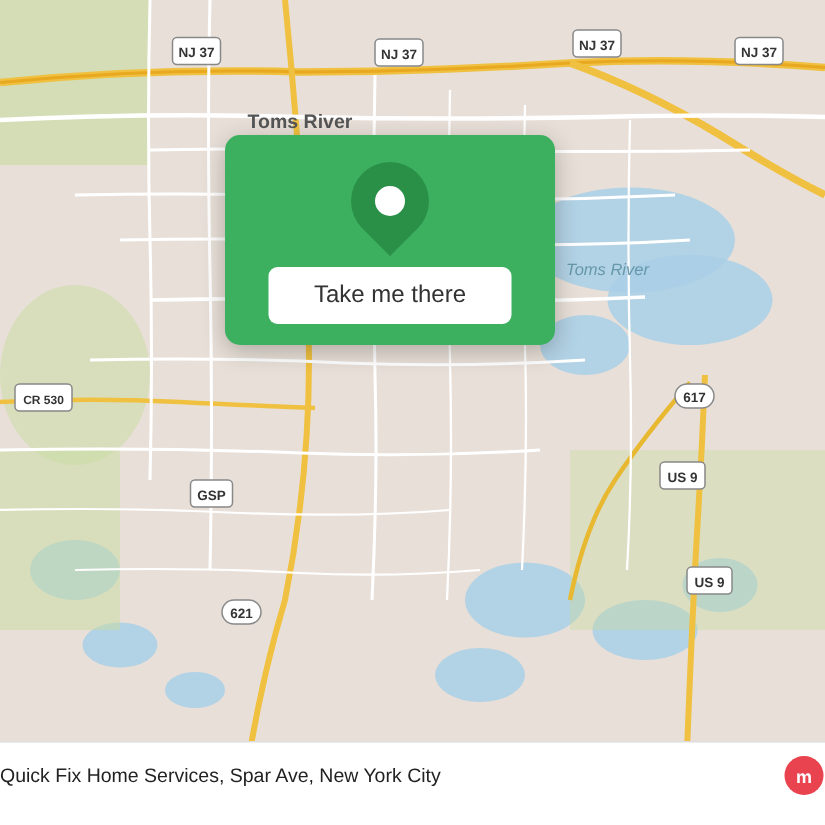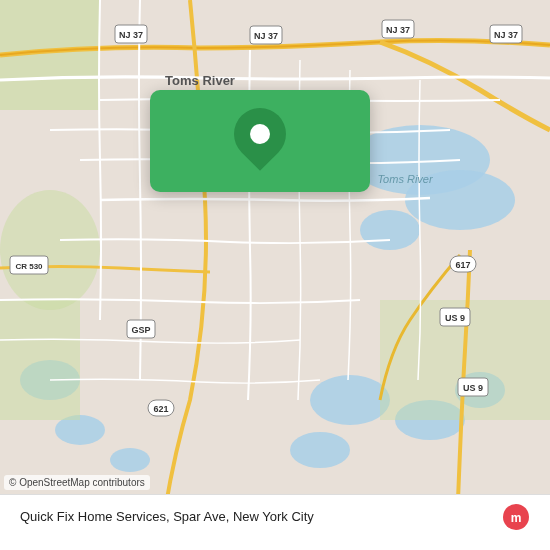--- a/index.html
+++ b/index.html
@@ -94,21 +94,21 @@
     
     #bottom-bar {
       position: absolute;
       bottom: 0;
       left: 0;
       width: 100%;
       background-color: white;
       display: flex;
       align-items: center;
       justify-content: space-between;
-      padding: 8px 20px;
+      padding: 8px 0;
       z-index: 20;
       border-top: 1px solid #ddd;
       height: 44px;
     }
 
     #location-text {
       font-size: 13px;
       color: #222;
       flex: 1;
     }
@@ -228,25 +228,23 @@
 
     <text x="405" y="183" text-anchor="middle" font-size="11" fill="#6699aa" font-style="italic">Toms River</text>
 
     <text x="200" y="85" text-anchor="middle" font-size="13" font-weight="600" fill="#555">Toms River</text>
   </svg>
 
   <div id="popup-card">
     <div id="pin-icon">
       <div id="pin-inner"></div>
     </div>
+    <button id="take-me-there-btn">Take me there</button>
   </div>
 
-  <div id="osm-attr">
-    <span>© OpenStreetMap contributors</span>
-  </div>
 
   <div id="bottom-bar">
     <span id="location-text">Quick Fix Home Services, Spar Ave, New York City</span>
     <div id="moovit-logo">
 
       <svg id="moovit-icon" viewBox="0 0 28 28" xmlns="http://www.w3.org/2000/svg">
         <circle cx="14" cy="14" r="13" fill="#e8434e"></circle>
         <text x="14" y="19" text-anchor="middle" font-size="12" font-weight="bold" fill="white" font-family="Arial">m</text>
       </svg>
     </div>

